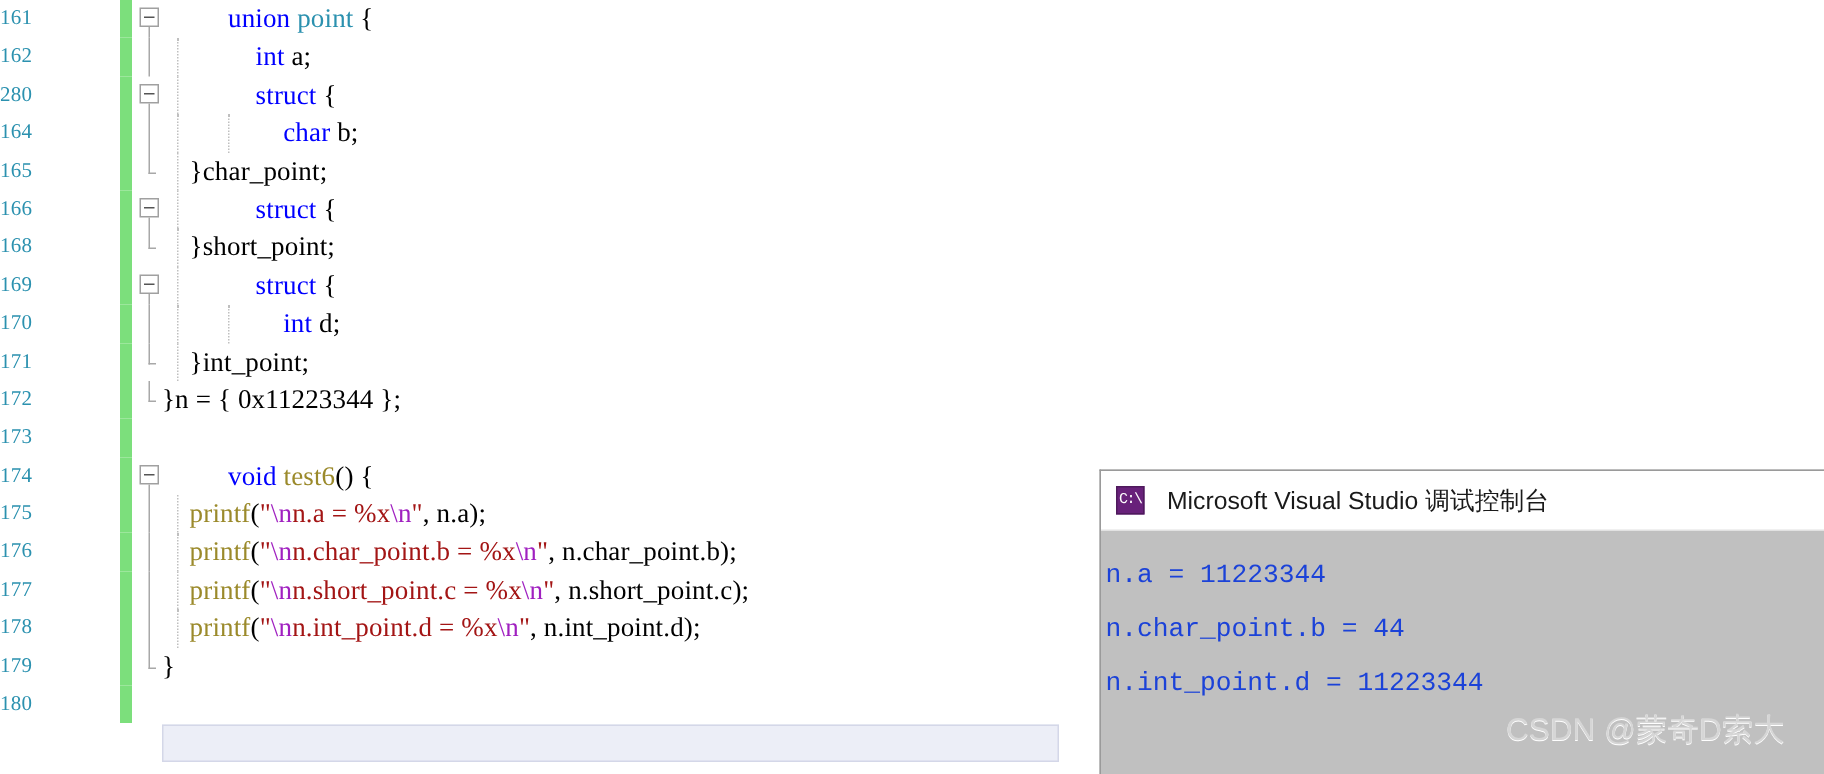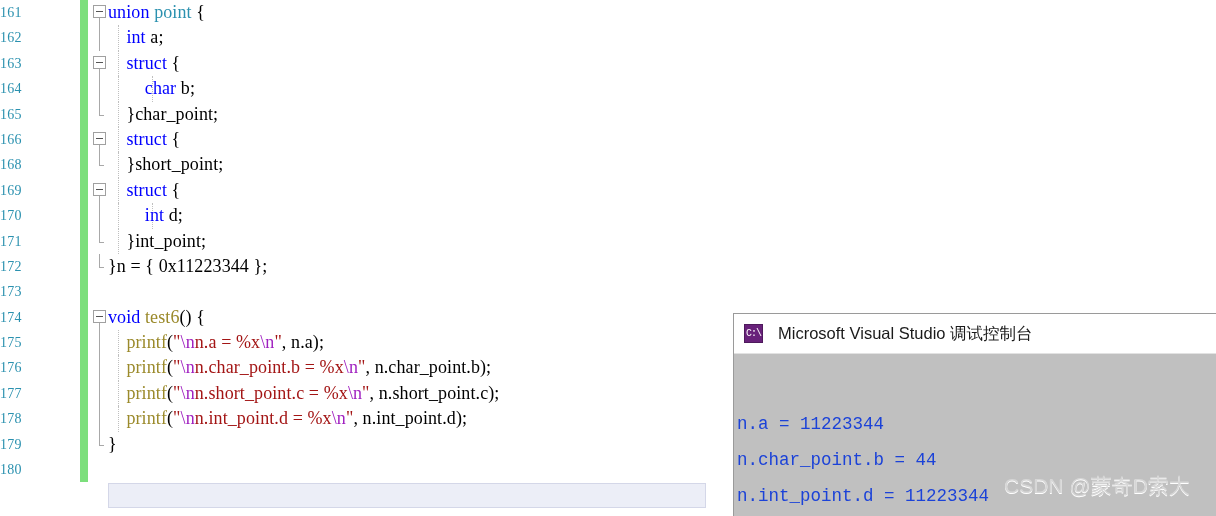--- a/index.html
+++ b/index.html
@@ -104,21 +104,21 @@
   .guide {
     position: absolute;
     top: 0;
     width: 0px; height: 25.4px;
     border-left: 1px dotted #bfbfbf;
   }
   .g1 { left: 118px; }
   .g2 { left: 152px; }
 
   
-  .kw   { color: #0000ff; }
+  .kw   { color: #0000ff; margin-left: 44px; }
   .type { color: #2b91af; }
   .fn   { color: #9b8a2b; }
   .str  { color: #a31515; }
   .esc  { color: #a020c0; }
   .pl   { color: #000000; }
 
   
   #curline {
     position: absolute;
     left: 108px;
@@ -171,21 +171,20 @@
     color: #1a1a1a;
     white-space: nowrap;
   }
   #console-body {
     position: absolute;
     left: 0; top: 40px;
     width: 100%; bottom: 0;
     background: #c0c0c0;
     padding: 12px 0 0 1px;
     box-sizing: border-box;
-    margin-top: 40px;
   }
   .outline {
     height: 36px;
     line-height: 36px;
     font-family: "Liberation Mono", "DejaVu Sans Mono", monospace;
     font-size: 17.5px;
     color: #1b42d8;
     white-space: pre;
     padding-left: 2px;
   }
@@ -202,21 +201,21 @@
     pointer-events: none;
   }
 </style>
 </head>
 <body>
 
 <div id="editor">
   <div id="code-lines">
       <div class="code-row"><div class="lineno">161</div><div class="changebar"></div><div class="foldcol"><div class="fold-box"></div><div class="fold-vline from-box"></div></div><div class="codetext"><span class="kw">union</span><span class="pl"> </span><span class="type">point</span><span class="pl"> {</span></div></div>
       <div class="code-row"><div class="lineno">162</div><div class="changebar"></div><div class="foldcol"><div class="fold-vline"></div></div><div class="guide g1"></div><div class="codetext"><span class="pl">    </span><span class="kw">int</span><span class="pl"> a;</span></div></div>
-      <div class="code-row"><div class="lineno">163</div><div class="changebar"></div><div class="foldcol"><div class="fold-box"></div><div class="fold-vline from-box"></div></div><div class="guide g1"></div><div class="codetext"><span class="pl">    </span><span class="kw">struct</span><span class="pl"> {</span></div></div>
+      <div class="code-row"><div class="lineno">280</div><div class="changebar"></div><div class="foldcol"><div class="fold-box"></div><div class="fold-vline from-box"></div></div><div class="guide g1"></div><div class="codetext"><span class="pl">    </span><span class="kw">struct</span><span class="pl"> {</span></div></div>
       <div class="code-row"><div class="lineno">164</div><div class="changebar"></div><div class="foldcol"><div class="fold-vline"></div></div><div class="guide g1"></div><div class="guide g2"></div><div class="codetext"><span class="pl">        </span><span class="kw">char</span><span class="pl"> b;</span></div></div>
       <div class="code-row"><div class="lineno">165</div><div class="changebar"></div><div class="foldcol"><div class="fold-end"></div></div><div class="guide g1"></div><div class="codetext"><span class="pl">    }char_point;</span></div></div>
       <div class="code-row"><div class="lineno">166</div><div class="changebar"></div><div class="foldcol"><div class="fold-box"></div><div class="fold-vline from-box"></div></div><div class="guide g1"></div><div class="codetext"><span class="pl">    </span><span class="kw">struct</span><span class="pl"> {</span></div></div>
       <div class="code-row"><div class="lineno">168</div><div class="changebar"></div><div class="foldcol"><div class="fold-end"></div></div><div class="guide g1"></div><div class="codetext"><span class="pl">    }short_point;</span></div></div>
       <div class="code-row"><div class="lineno">169</div><div class="changebar"></div><div class="foldcol"><div class="fold-box"></div><div class="fold-vline from-box"></div></div><div class="guide g1"></div><div class="codetext"><span class="pl">    </span><span class="kw">struct</span><span class="pl"> {</span></div></div>
       <div class="code-row"><div class="lineno">170</div><div class="changebar"></div><div class="foldcol"><div class="fold-vline"></div></div><div class="guide g1"></div><div class="guide g2"></div><div class="codetext"><span class="pl">        </span><span class="kw">int</span><span class="pl"> d;</span></div></div>
       <div class="code-row"><div class="lineno">171</div><div class="changebar"></div><div class="foldcol"><div class="fold-end"></div></div><div class="guide g1"></div><div class="codetext"><span class="pl">    }int_point;</span></div></div>
       <div class="code-row"><div class="lineno">172</div><div class="changebar"></div><div class="foldcol"><div class="fold-end"></div></div><div class="codetext"><span class="pl">}n = { 0x11223344 };</span></div></div>
       <div class="code-row"><div class="lineno">173</div><div class="changebar"></div><div class="foldcol"></div><div class="codetext"></div></div>
       <div class="code-row"><div class="lineno">174</div><div class="changebar"></div><div class="foldcol"><div class="fold-box"></div><div class="fold-vline from-box"></div></div><div class="codetext"><span class="kw">void</span><span class="pl"> </span><span class="fn">test6</span><span class="pl">() {</span></div></div>

